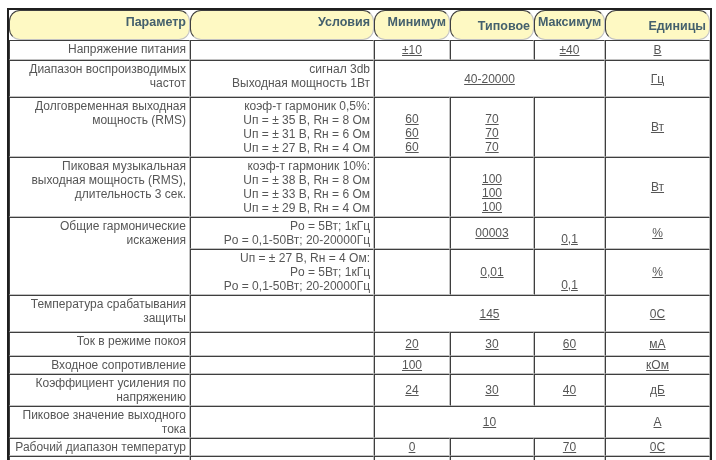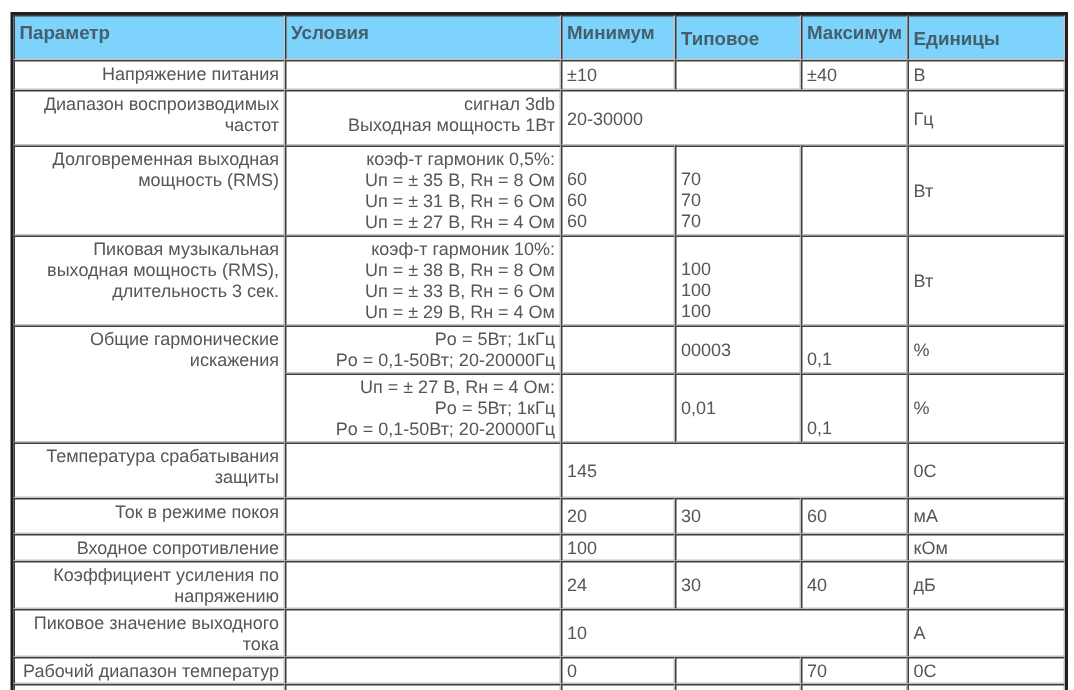--- a/index.html
+++ b/index.html
@@ -28,31 +28,32 @@
     color: #565656;
     padding: 1px 3px;
     border-top: 1px solid #3e3e3e;
     border-left: 1px solid #3e3e3e;
     border-bottom: 1px solid #c2c2c2;
     border-right: 1px solid #c2c2c2;
     overflow: hidden;
     white-space: pre-line;
   }
   th {
-    background: #7dd3fc;
+    background: #fef9c3;
     color: #44606d;
     font-weight: bold;
     font-size: 12.5px;
-    text-align: left;
+    text-align: right;
     vertical-align: top;
     padding-top: 4px;
+    border-radius: 11px;
   }
   th.hm { vertical-align: middle; padding-top: 3px; }
   td.param, td.cond { text-align: right; vertical-align: top; }
-  td.num { text-align: left; vertical-align: middle; }
+  td.num { text-align: center; vertical-align: middle; text-decoration: underline; }
   td.vb { vertical-align: bottom; padding-bottom: 2px; }
 </style>
 </head>
 <body>
 
 <div class="page">
   <table class="spec">
     <colgroup>
       <col style="width:181px">
         <col style="width:184px">
@@ -77,21 +78,21 @@
         <td class="cond"></td>
         <td class="num">±10</td>
         <td class="num"></td>
         <td class="num">±40</td>
         <td class="num">В</td>
       </tr>
       <tr style="height:37px">
         <td class="param">Диапазон воспроизводимых частот</td>
         <td class="cond">сигнал 3db
 Выходная мощность 1Вт</td>
-        <td class="num" colspan="3">20-30000</td>
+        <td class="num" colspan="3">40-20000</td>
         <td class="num">Гц</td>
       </tr>
       <tr style="height:57px">
         <td class="param">Долговременная выходная мощность (RMS)</td>
         <td class="cond">коэф-т гармоник 0,5%:
 Uп = ± 35 В, Rн = 8 Ом
 Uп = ± 31 В, Rн = 6 Ом
 Uп = ± 27 В, Rн = 4 Ом</td>
         <td class="num vb">60
 60

